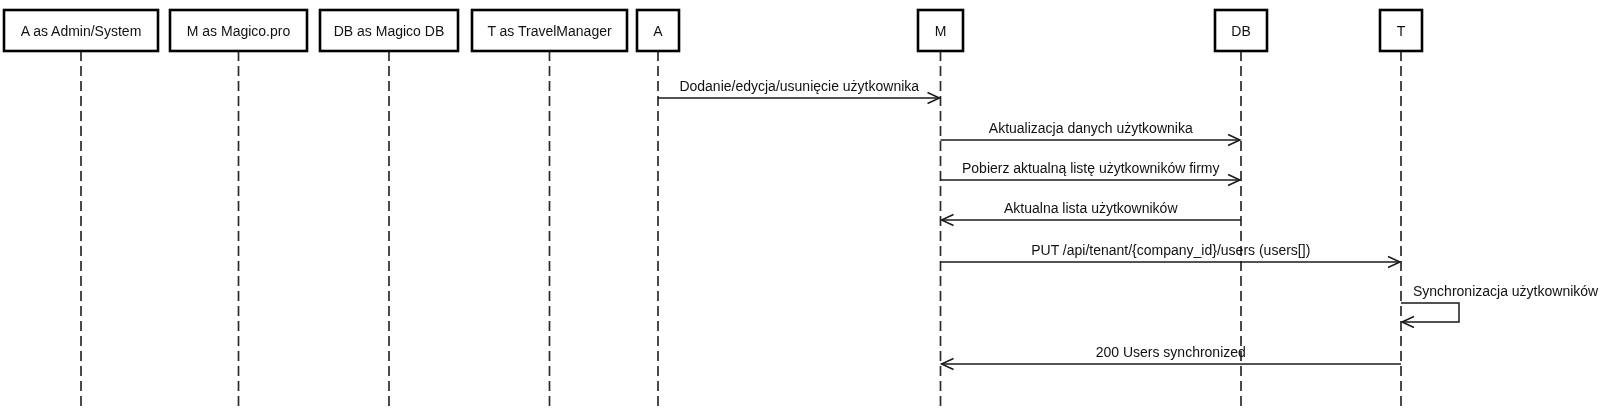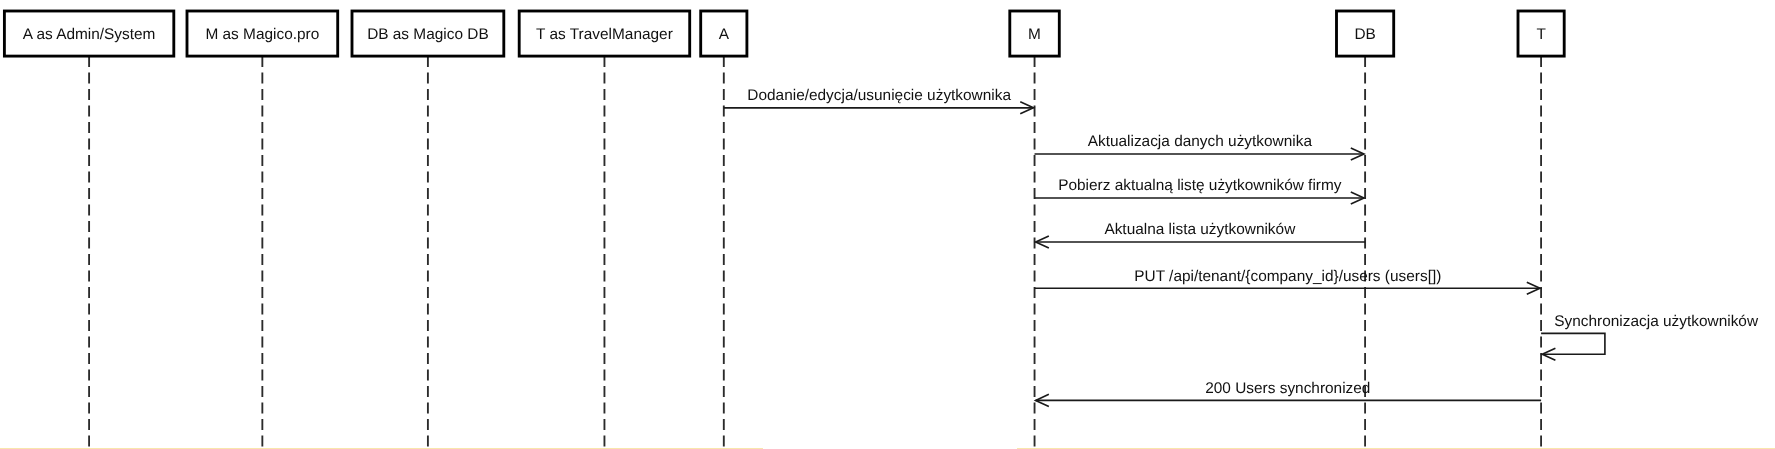--- a/index.html
+++ b/index.html
@@ -4,21 +4,21 @@
 <style>
   html, body {
     margin: 0;
     padding: 0;
     background: #ffffff;
   }
   #stage {
     position: relative;
     width: 1614px;
     height: 408px;
-    background: #eab308;
+    background: #15803d;
     overflow: hidden;
   }
   svg {
     display: block;
   }
   text {
     font-family: "Liberation Sans", "DejaVu Sans", sans-serif;
     font-size: 14px;
     fill: #111111;
   }

